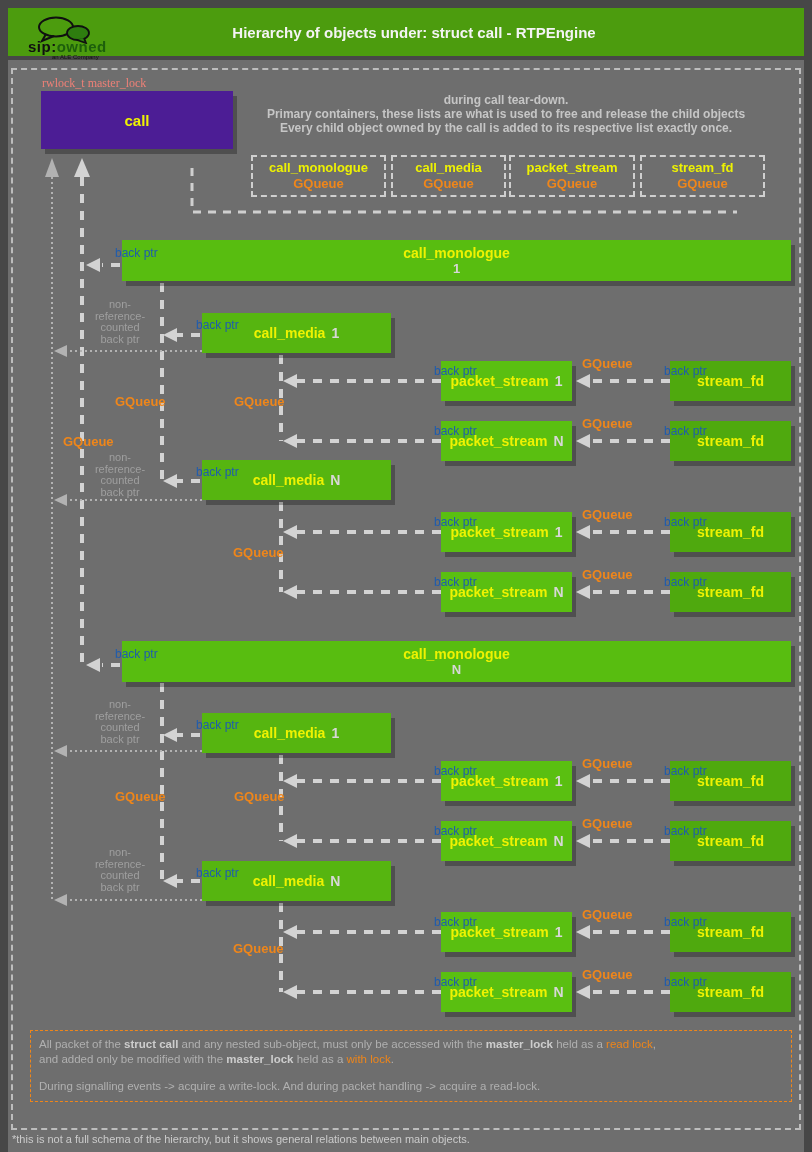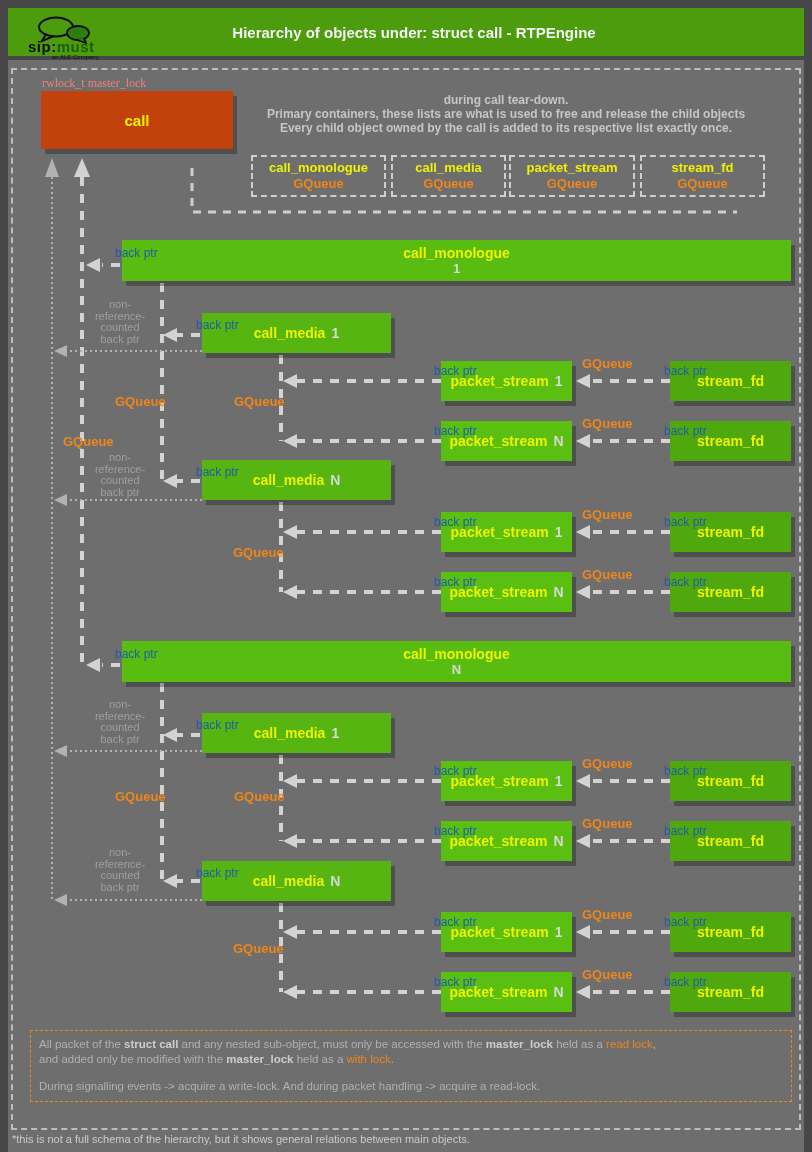--- a/index.html
+++ b/index.html
@@ -42,21 +42,21 @@
   .legend-box .lname{color:#eef202;}
   .legend-box .ltype{color:#ef861a;}
   .box{
     position:absolute;display:flex;align-items:center;justify-content:center;
     font-weight:bold;font-size:14px;color:#eef202;
     box-shadow:4px 5px 0 rgba(0,0,0,0.28);
   }
   .box .num{color:#d7d7d7;margin-left:6px;}
   .box.two-line{flex-direction:column;line-height:16px;}
   .box.two-line .num{margin-left:0;font-size:13px;}
-  .c-call{background:#c2410c;font-size:15px;}
+  .c-call{background:#4c1d95;font-size:15px;}
   .c-mono{background:#58bd10;}
   .c-media{background:#56b510;}
   .c-ps{background:#5abf11;}
   .c-fd{background:#4fa90e;}
   .backptr{position:absolute;color:#1e5cae;font-size:12px;white-space:nowrap;}
   .gq{position:absolute;color:#ef861a;font-weight:bold;font-size:13px;white-space:nowrap;}
   .nonref{position:absolute;color:#9f9f9f;font-size:11px;line-height:11.5px;text-align:center;}
   #note-box{
     position:absolute;left:30px;top:1030px;width:744px;height:58px;
     border:1px dashed #ef861a;padding:6px 8px;
@@ -71,21 +71,21 @@
 <body>
 
 <div id="header">
   <div id="logo">
     <svg width="64" height="28" viewBox="0 0 64 28" style="position:absolute;left:14px;top:0;">
       <ellipse cx="22" cy="11" rx="17" ry="9.5" fill="none" stroke="#101010" stroke-width="2"></ellipse>
       <path d="M12 18 L8 25 L20 20" fill="none" stroke="#101010" stroke-width="2"></path>
       <ellipse cx="44" cy="17" rx="11" ry="7" fill="#2e7d0f" stroke="#101010" stroke-width="1.8"></ellipse>
       <path d="M50 22 L52 27 L43 24" fill="#2e7d0f" stroke="#101010" stroke-width="1.8"></path>
     </svg>
-    <div class="lg-text"><span class="lg-sip">sip:</span><span class="lg-wise">must</span></div>
+    <div class="lg-text"><span class="lg-sip">sip:</span><span class="lg-wise">owned</span></div>
     <div class="lg-tag">an ALE Company</div>
   </div>
   <div id="title">Hierarchy of objects under: struct call - RTPEngine</div>
 </div>
 
 <div id="content"></div>
 
 <div id="layer">
   <div id="diagram-border"></div>
 

